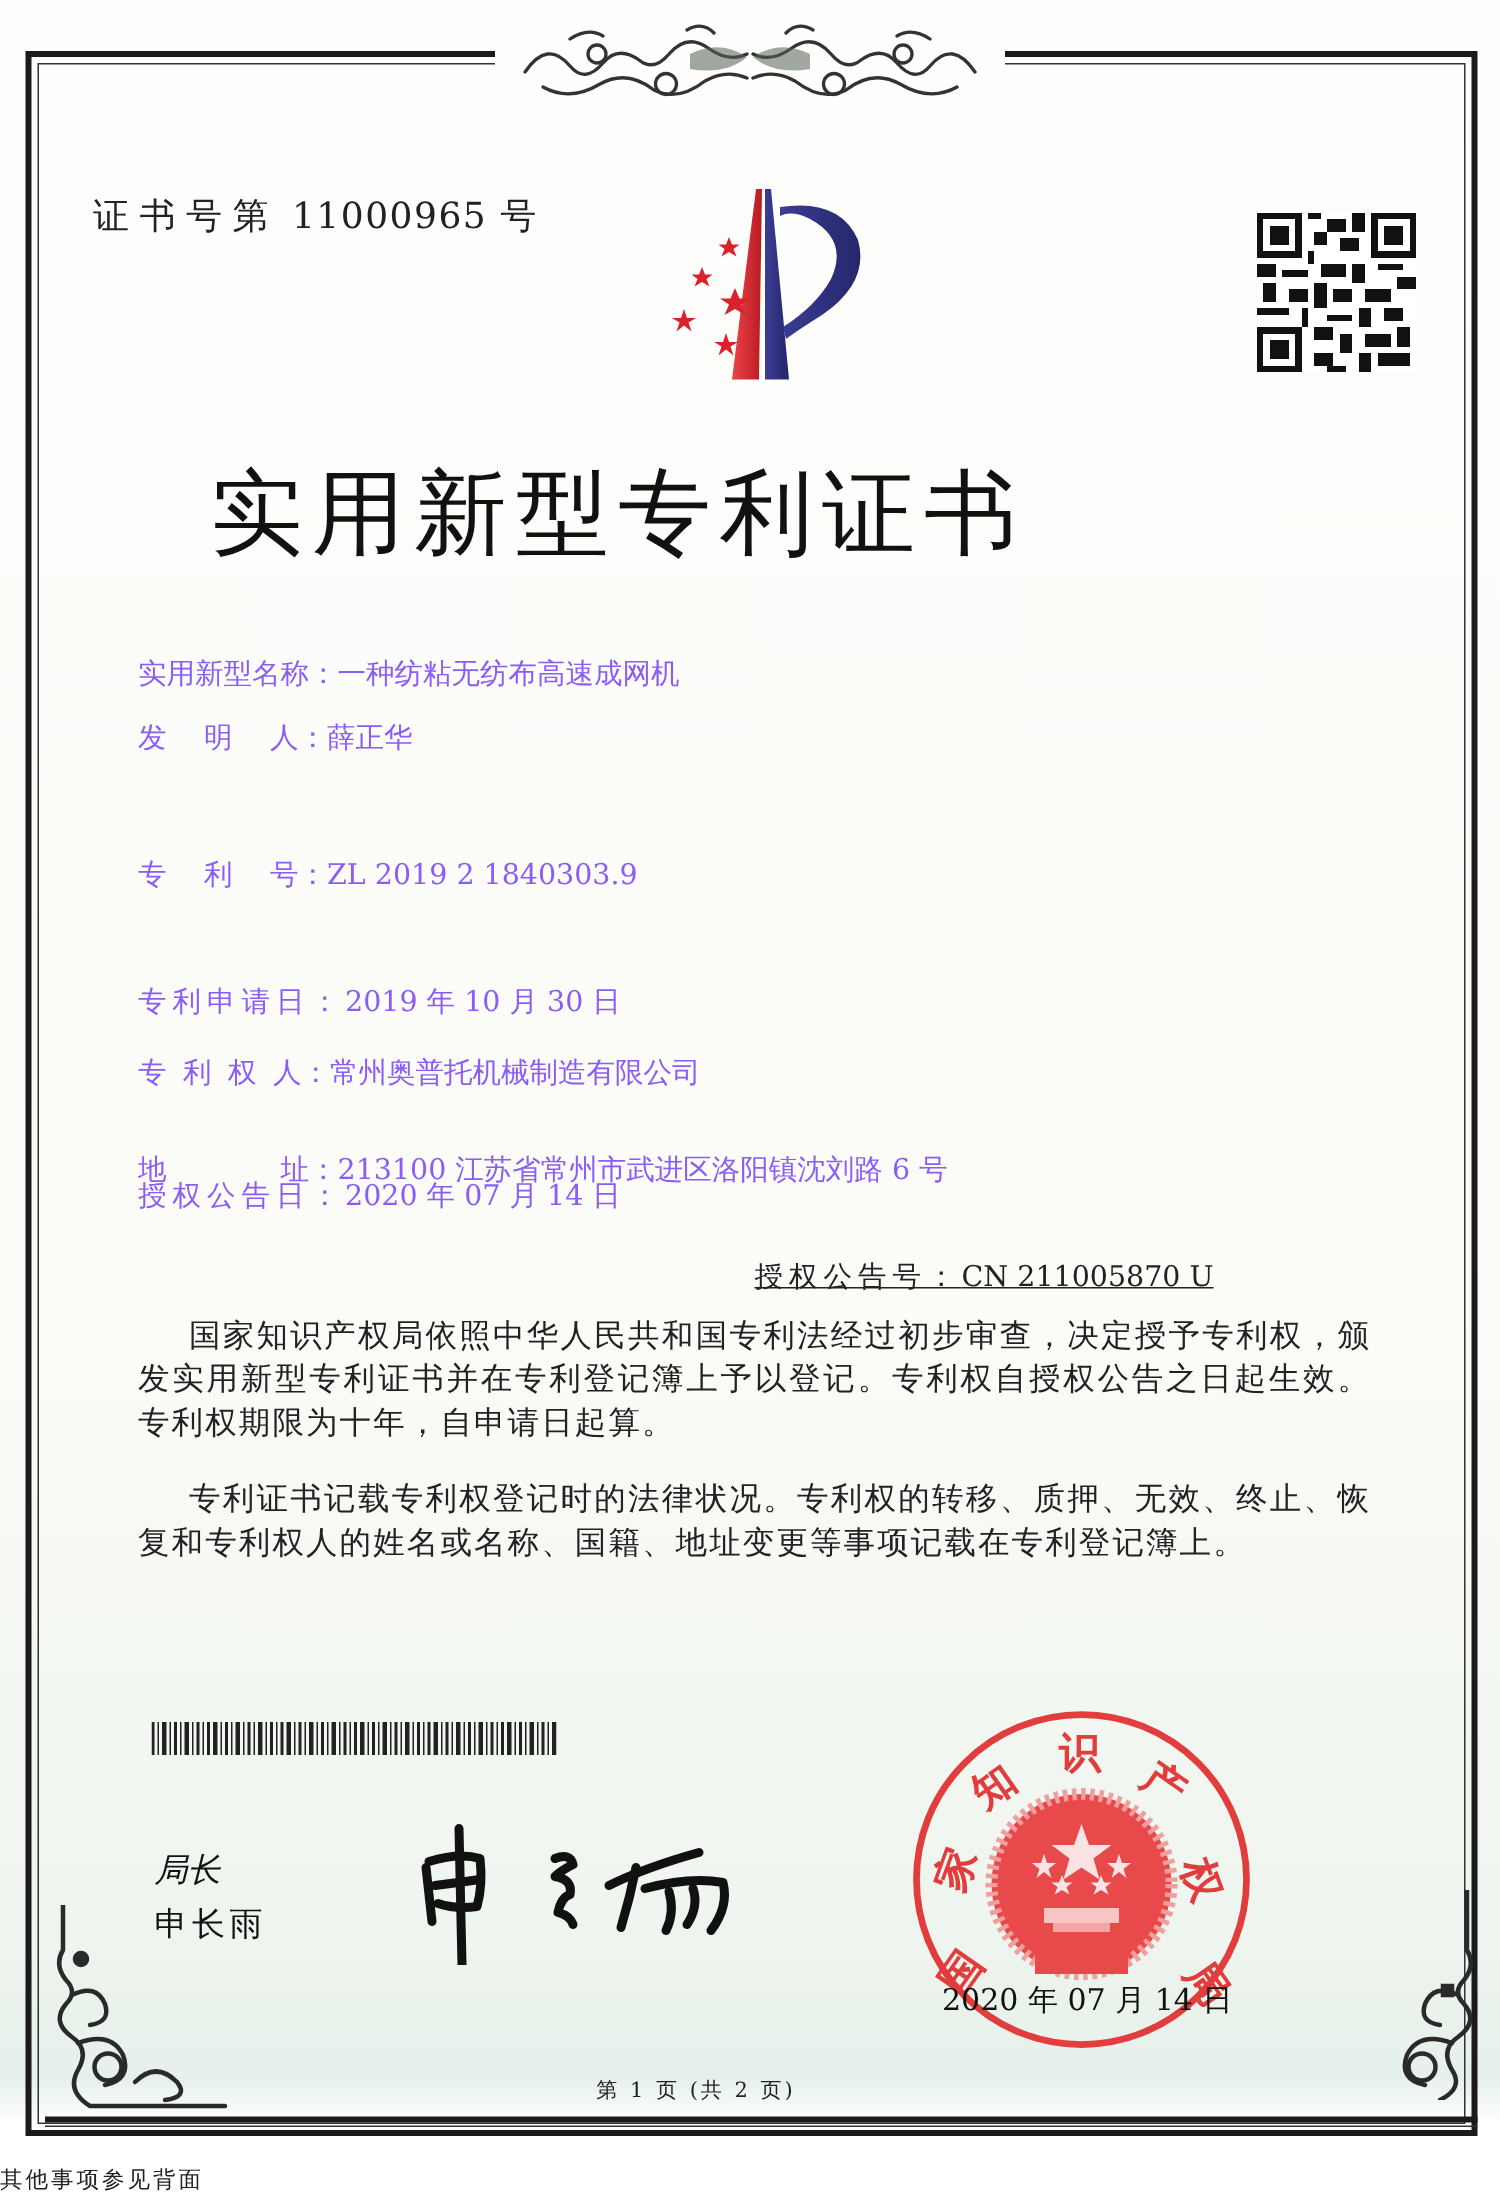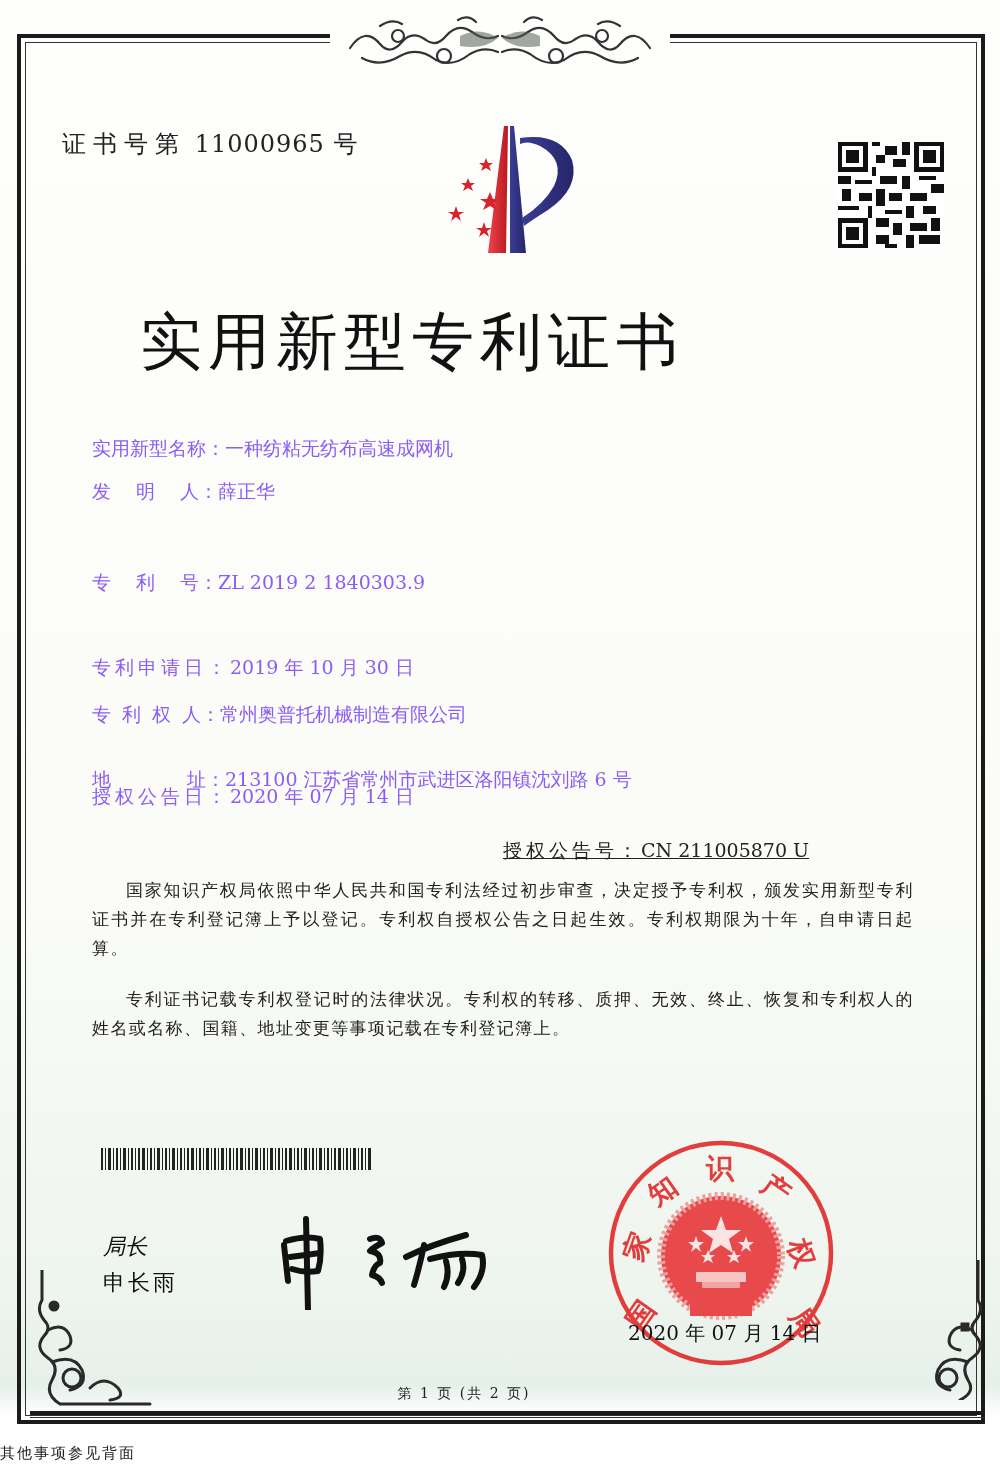--- a/index.html
+++ b/index.html
@@ -62,21 +62,21 @@
     .f-owner { top: 702px; }
     .f-addr { top: 767px; }
     .f-pubdate { top: 784px; }
     .f-pubno { position: absolute; left: 503px; top: 838px; font-size: 19px; color: #222; font-family: "DejaVu Sans", sans-serif; white-space: nowrap; text-decoration: underline; }
     .spaced-3 { letter-spacing: 25px; }
     .spaced-4 { letter-spacing: 11px; }
     .spaced-5 { letter-spacing: 4px; }
 
     
     .para {
-      position: absolute; left: 92px; width: 822px; font-size: 17px; line-height: 29px;
+      position: absolute; left: 92px; width: 822px; font-size: 21px; line-height: 29px;
       text-indent: 34px; color: #222; text-align: justify; letter-spacing: 1.4px;
       font-family: "DejaVu Serif", serif;
     }
     .para-1 { top: 876px; }
     .para-2 { top: 985px; }
 
     
     .barcode { position: absolute; left: 101px; top: 1148px; width: 270px; height: 22px; }
 
     

